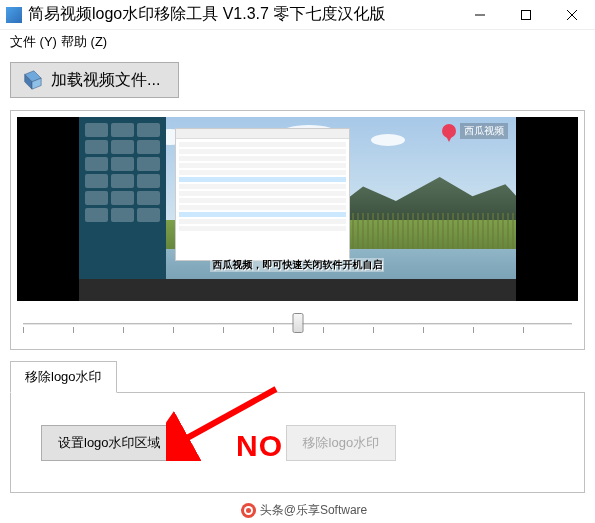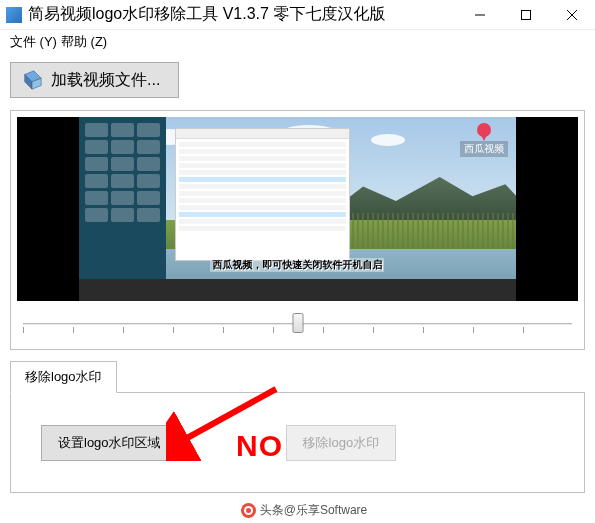--- a/index.html
+++ b/index.html
@@ -32,21 +32,21 @@
   .reeds { position:absolute; bottom:18%; left:50%; width:50%; height:30%; background: repeating-linear-gradient(90deg,#6b7a3a 0 2px,transparent 2px 5px); opacity:.6; }
   .desk { position:absolute; left:0; top:0; bottom:12%; width:20%; background:#1a4a5e; }
   .desk-grid { position:absolute; inset:6px; display:grid; grid-template-columns:repeat(3,1fr); grid-auto-rows:14px; gap:3px; }
   .desk-grid div { background:rgba(255,255,255,.25); border-radius:2px; }
   .dlg { position:absolute; left:22%; top:6%; width:40%; height:72%; background:#fff; border:1px solid #ccc; font-size:4px; }
   .dlg-head { height:10px; background:#f0f0f0; border-bottom:1px solid #ddd; }
   .dlg-rows { padding:3px; }
   .dlg-rows div { height:5px; background:#f4f4f4; margin-bottom:2px; }
   .dlg-rows div.hl { background:#cce8ff; }
   .taskbar { position:absolute; left:0; right:0; bottom:0; height:12%; background:#2b2b2b; }
-  .wm { position:absolute; top:6px; right:8px; display:flex; align-items:center; gap:4px;flex-direction:column; }
+  .wm { position:absolute; top:6px; right:8px; display:flex; align-items:center; gap:4px; }
   .wm-pin { width:14px; height:14px; border-radius:50%; background:#e83e5a; position:relative; }
   .wm-pin::after{content:"";position:absolute;left:4px;top:12px;border:3px solid transparent;border-top:6px solid #e83e5a;}
   .wm-text { background:rgba(0,0,0,.2); color:#fff; font-size:10px; padding:1px 4px; }
   .sub { position:absolute; bottom:16%; left:12%; right:12%; text-align:center; }
   .sub span { display:inline-block; background:rgba(255,255,255,.4); color:#000; font-size:10px; font-weight:700; padding:0 2px; text-shadow:1px 1px 0 #fff; line-height:14px; }
 
   .slider-wrap { margin-top: 12px; padding: 0 6px 10px 6px; }
   .slider-track { position: relative; height: 20px; display:flex; align-items:center; }
   .track-line { position:absolute; left:0; right:0; top:50%; height:3px; background:#e6e6e6; border-top:1px solid #bcbcbc; border-bottom:1px solid #fff; }
   .ticks { position:absolute; left:0; right:0; top:calc(50% + 4px); height:6px; background:repeating-linear-gradient(90deg,#9a9a9a 0 1px,transparent 1px 50px); }

